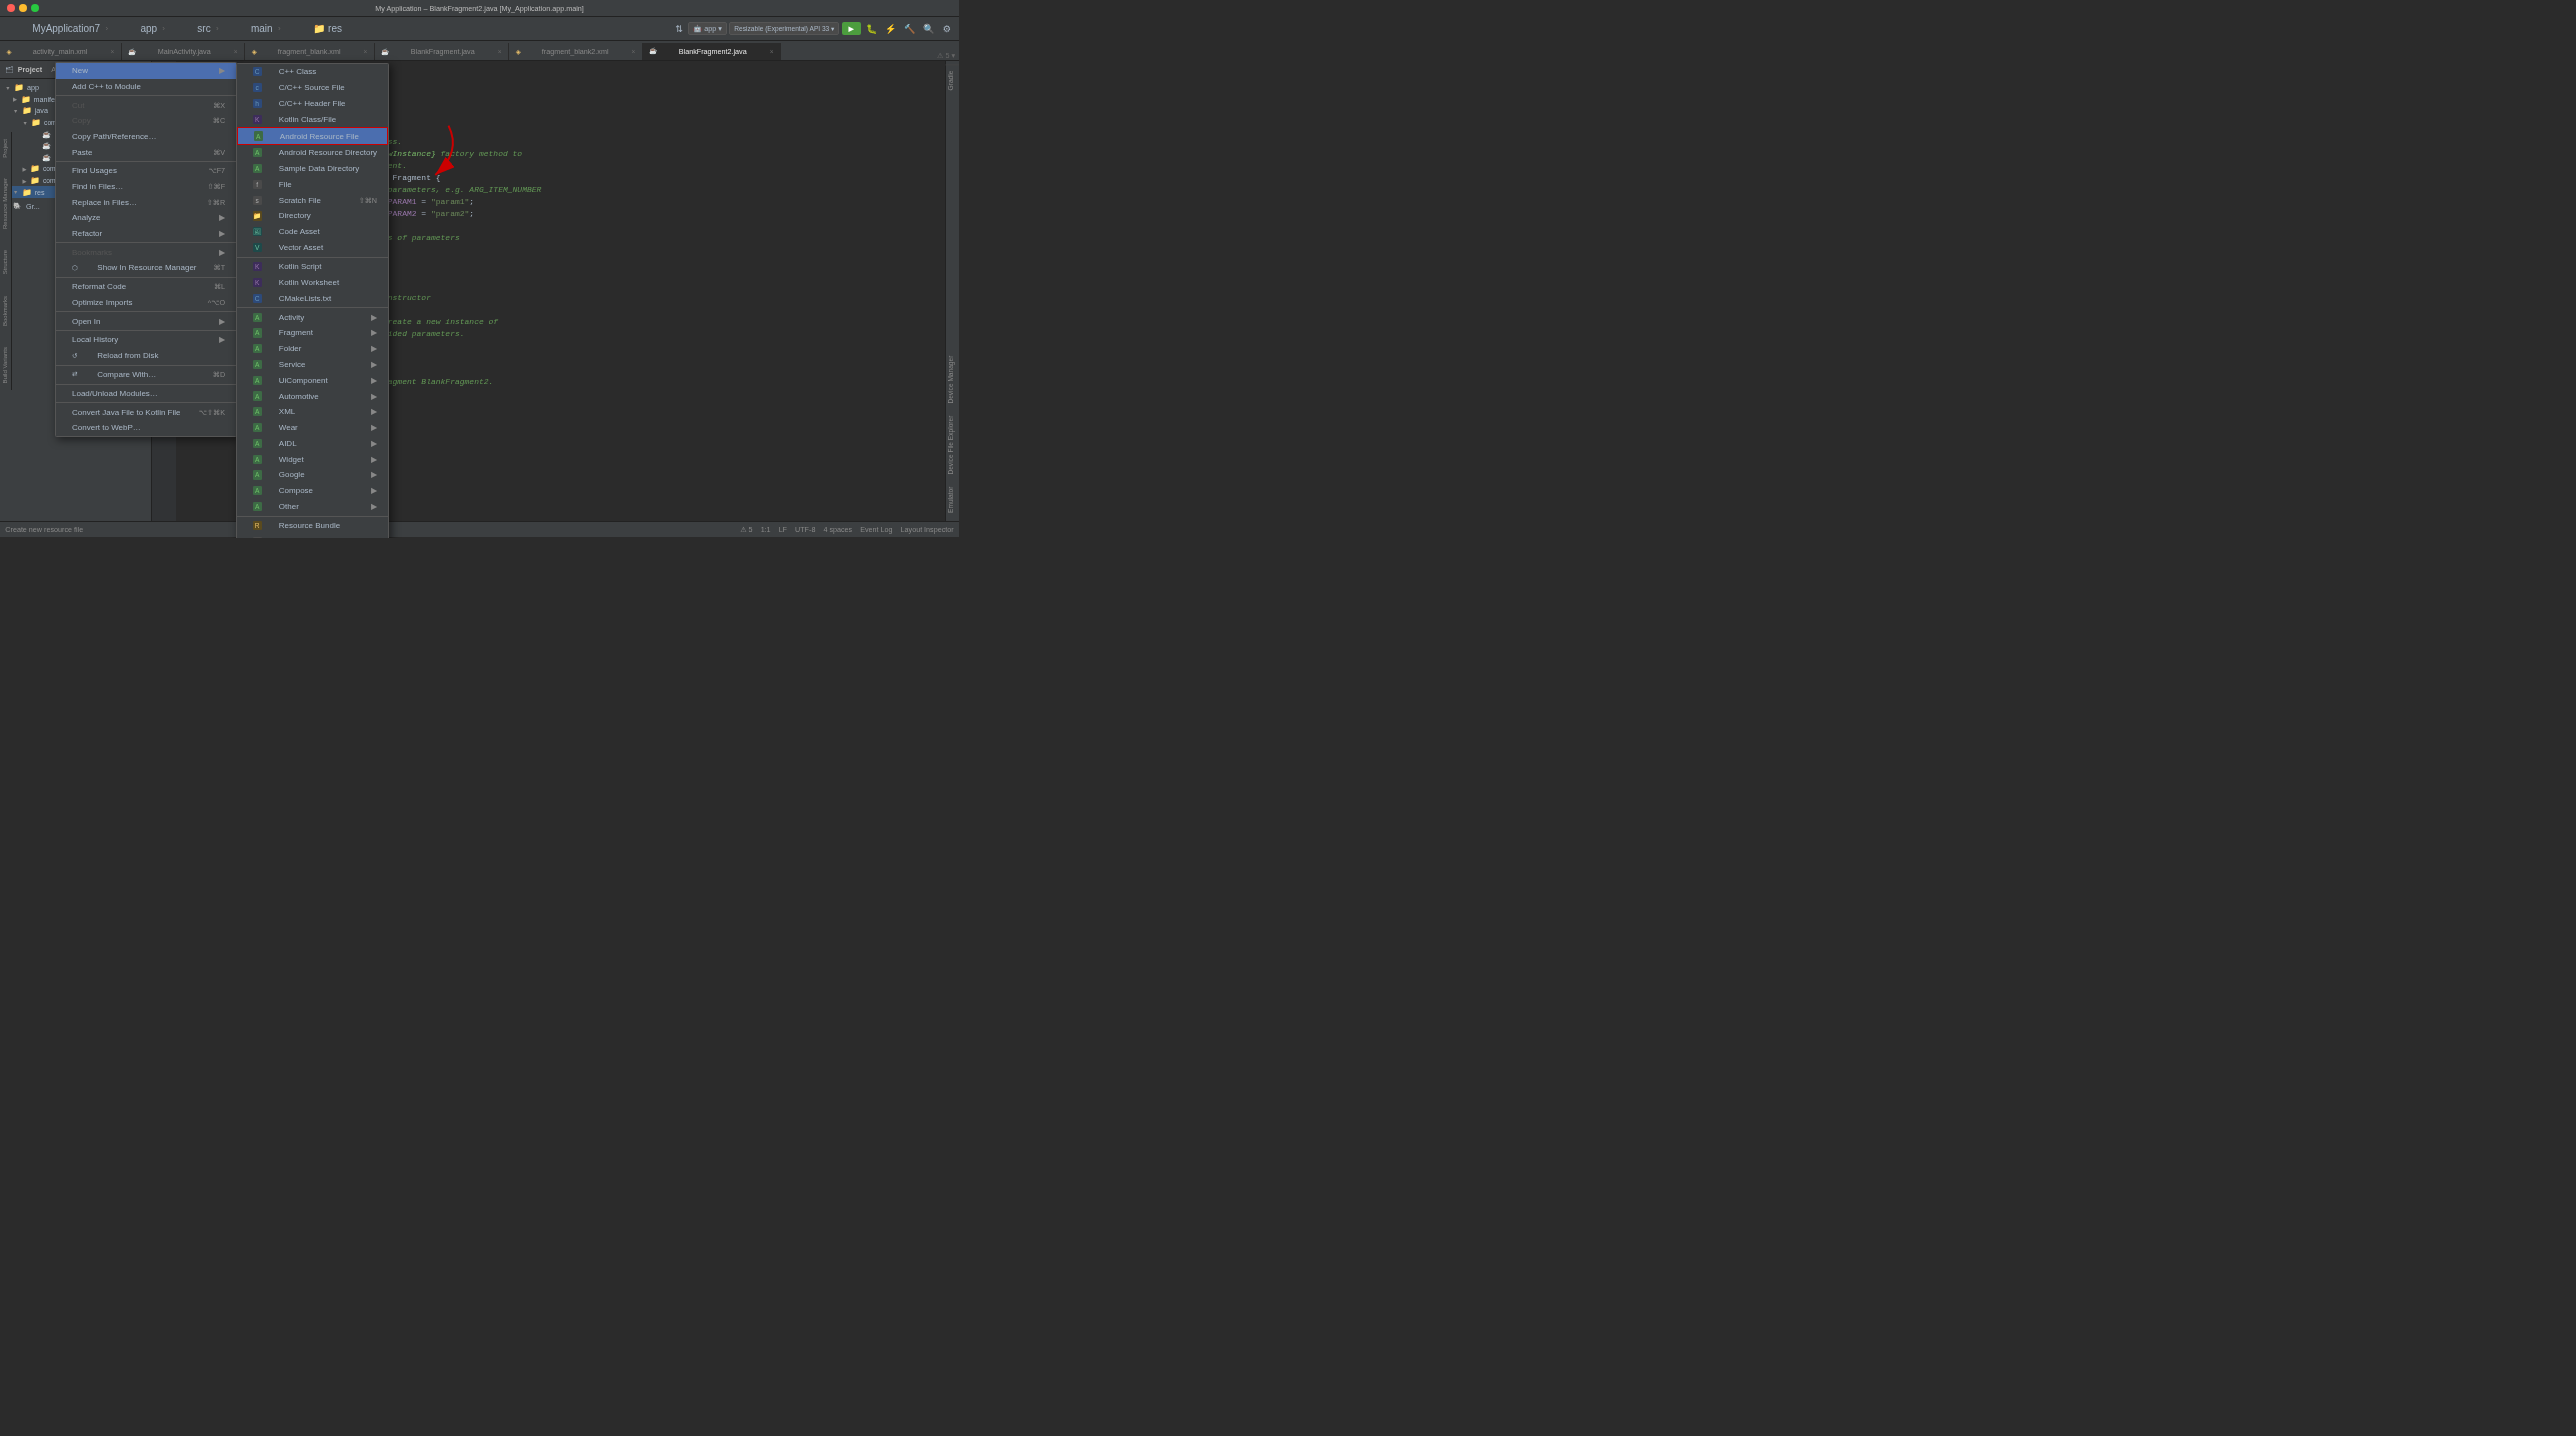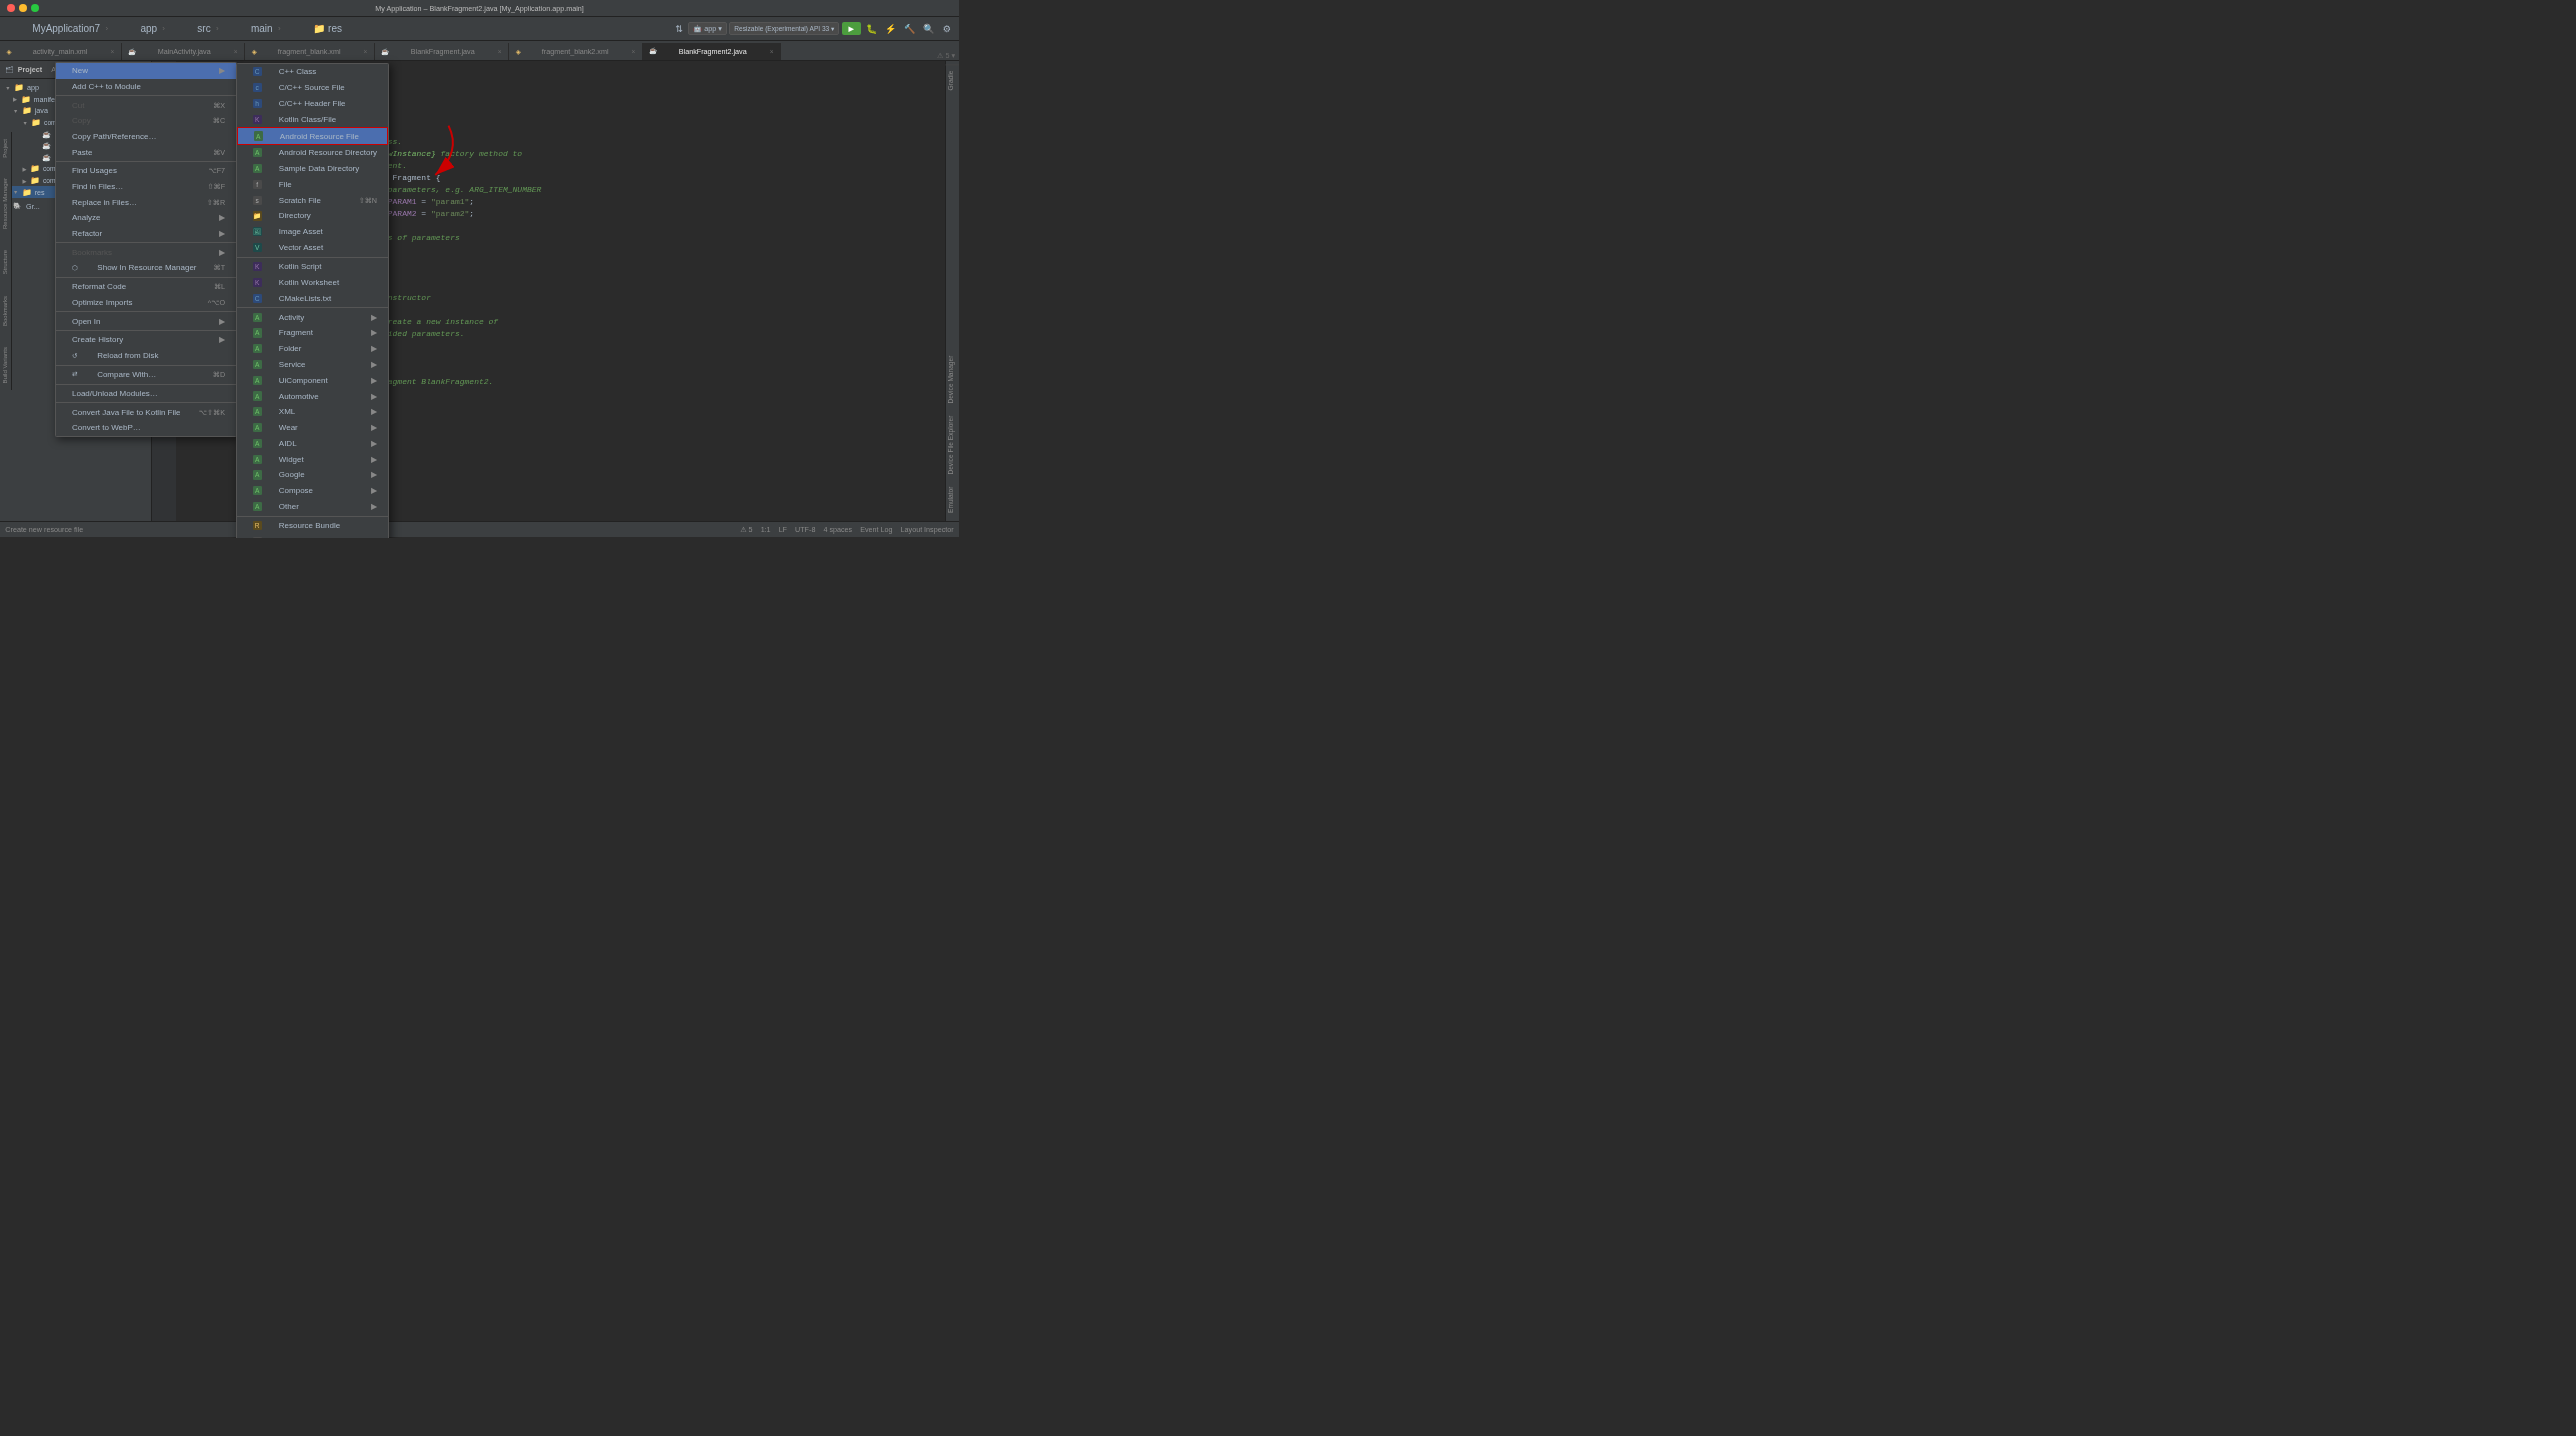--- a/index.html
+++ b/index.html
@@ -654,21 +654,21 @@
           <span class="icon-square icon-gray">s</span>
           <span>Scratch File</span>
           <span class="ctx-shortcut">⇧⌘N</span>
         </div>
         <div class="ctx-item">
           <span class="icon-square icon-yellow">📁</span>
           <span>Directory</span>
         </div>
         <div class="ctx-item">
           <span class="icon-square icon-teal">🖼</span>
-          <span>Image Asset</span>
+          <span>Code Asset</span>
         </div>
         <div class="ctx-item">
           <span class="icon-square icon-teal">V</span>
           <span>Vector Asset</span>
         </div>
         <div class="ctx-sep"></div>
         <div class="ctx-item">
           <span class="icon-square icon-purple">K</span>
           <span>Kotlin Script</span>
         </div>
@@ -817,21 +817,21 @@
       <span>Optimize Imports</span>
       <span class="ctx-shortcut">^⌥O</span>
     </div>
     <div class="ctx-sep"></div>
     <div class="ctx-item">
       <span>Open In</span>
       <span class="ctx-arrow">▶</span>
     </div>
     <div class="ctx-sep"></div>
     <div class="ctx-item">
-      <span>Create History</span>
+      <span>Local History</span>
       <span class="ctx-arrow">▶</span>
     </div>
     <div class="ctx-item">
       <span style="font-size:6.6px; margin-right:2.6px;">↺</span>
       <span>Reload from Disk</span>
     </div>
     <div class="ctx-sep"></div>
     <div class="ctx-item">
       <span style="font-size:6.6px; margin-right:2.6px;">⇄</span>
       <span>Compare With…</span>

